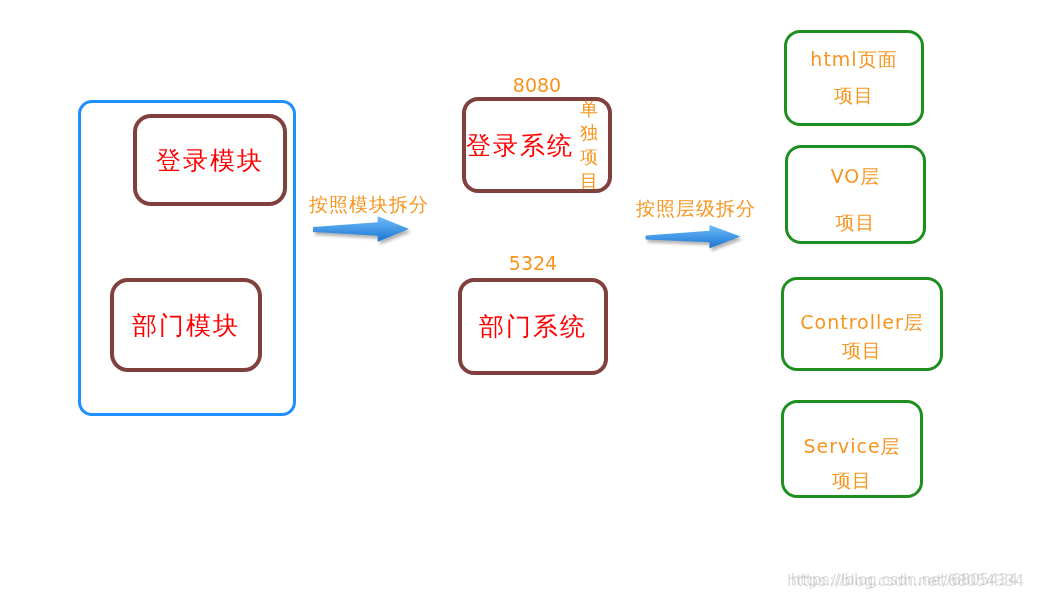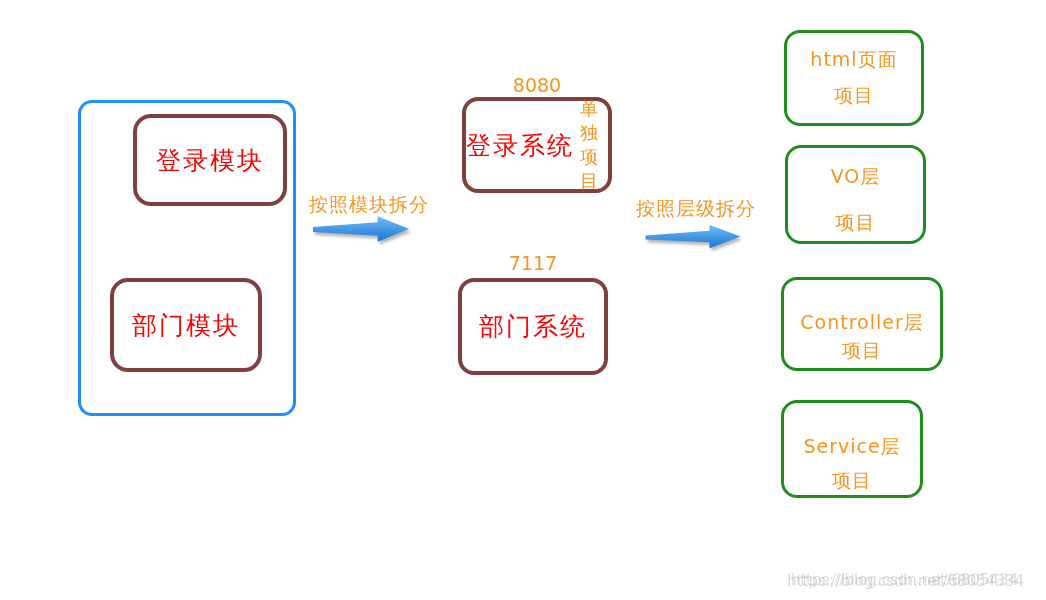--- a/index.html
+++ b/index.html
@@ -73,21 +73,21 @@
     </defs>
     <polygon points="0,14 66,9 66,3 98,16 66,29 66,23 0,19" fill="url(#g1)"></polygon>
   </svg>
 
   <div class="abs orange port" style="left:462px;top:74px;width:150px;">8080</div>
   <div class="abs sys-box" style="left:462px;top:97px;width:150px;height:96px;gap:6px;">
     <span class="red-label">登录系统</span>
     <span class="orange note">单独项目</span>
   </div>
 
-  <div class="abs orange port" style="left:458px;top:252px;width:150px;">7117</div>
+  <div class="abs orange port" style="left:458px;top:252px;width:150px;">5324</div>
   <div class="abs orange arrow-label" style="left:636px;top:196px;">按照层级拆分</div>
 
   <div class="abs sys-box" style="left:458px;top:278px;width:150px;height:97px;">
     <span class="red-label">部门系统</span>
   </div>
   <svg class="abs arrow-svg" style="left:637px;top:221px;" width="114" height="31" viewBox="0 0 100 32">
     <defs>
       <linearGradient id="g2" x1="0" y1="0" x2="0" y2="1">
         <stop offset="0" stop-color="#6FBCF8"></stop>
         <stop offset="1" stop-color="#1B76D2"></stop>

